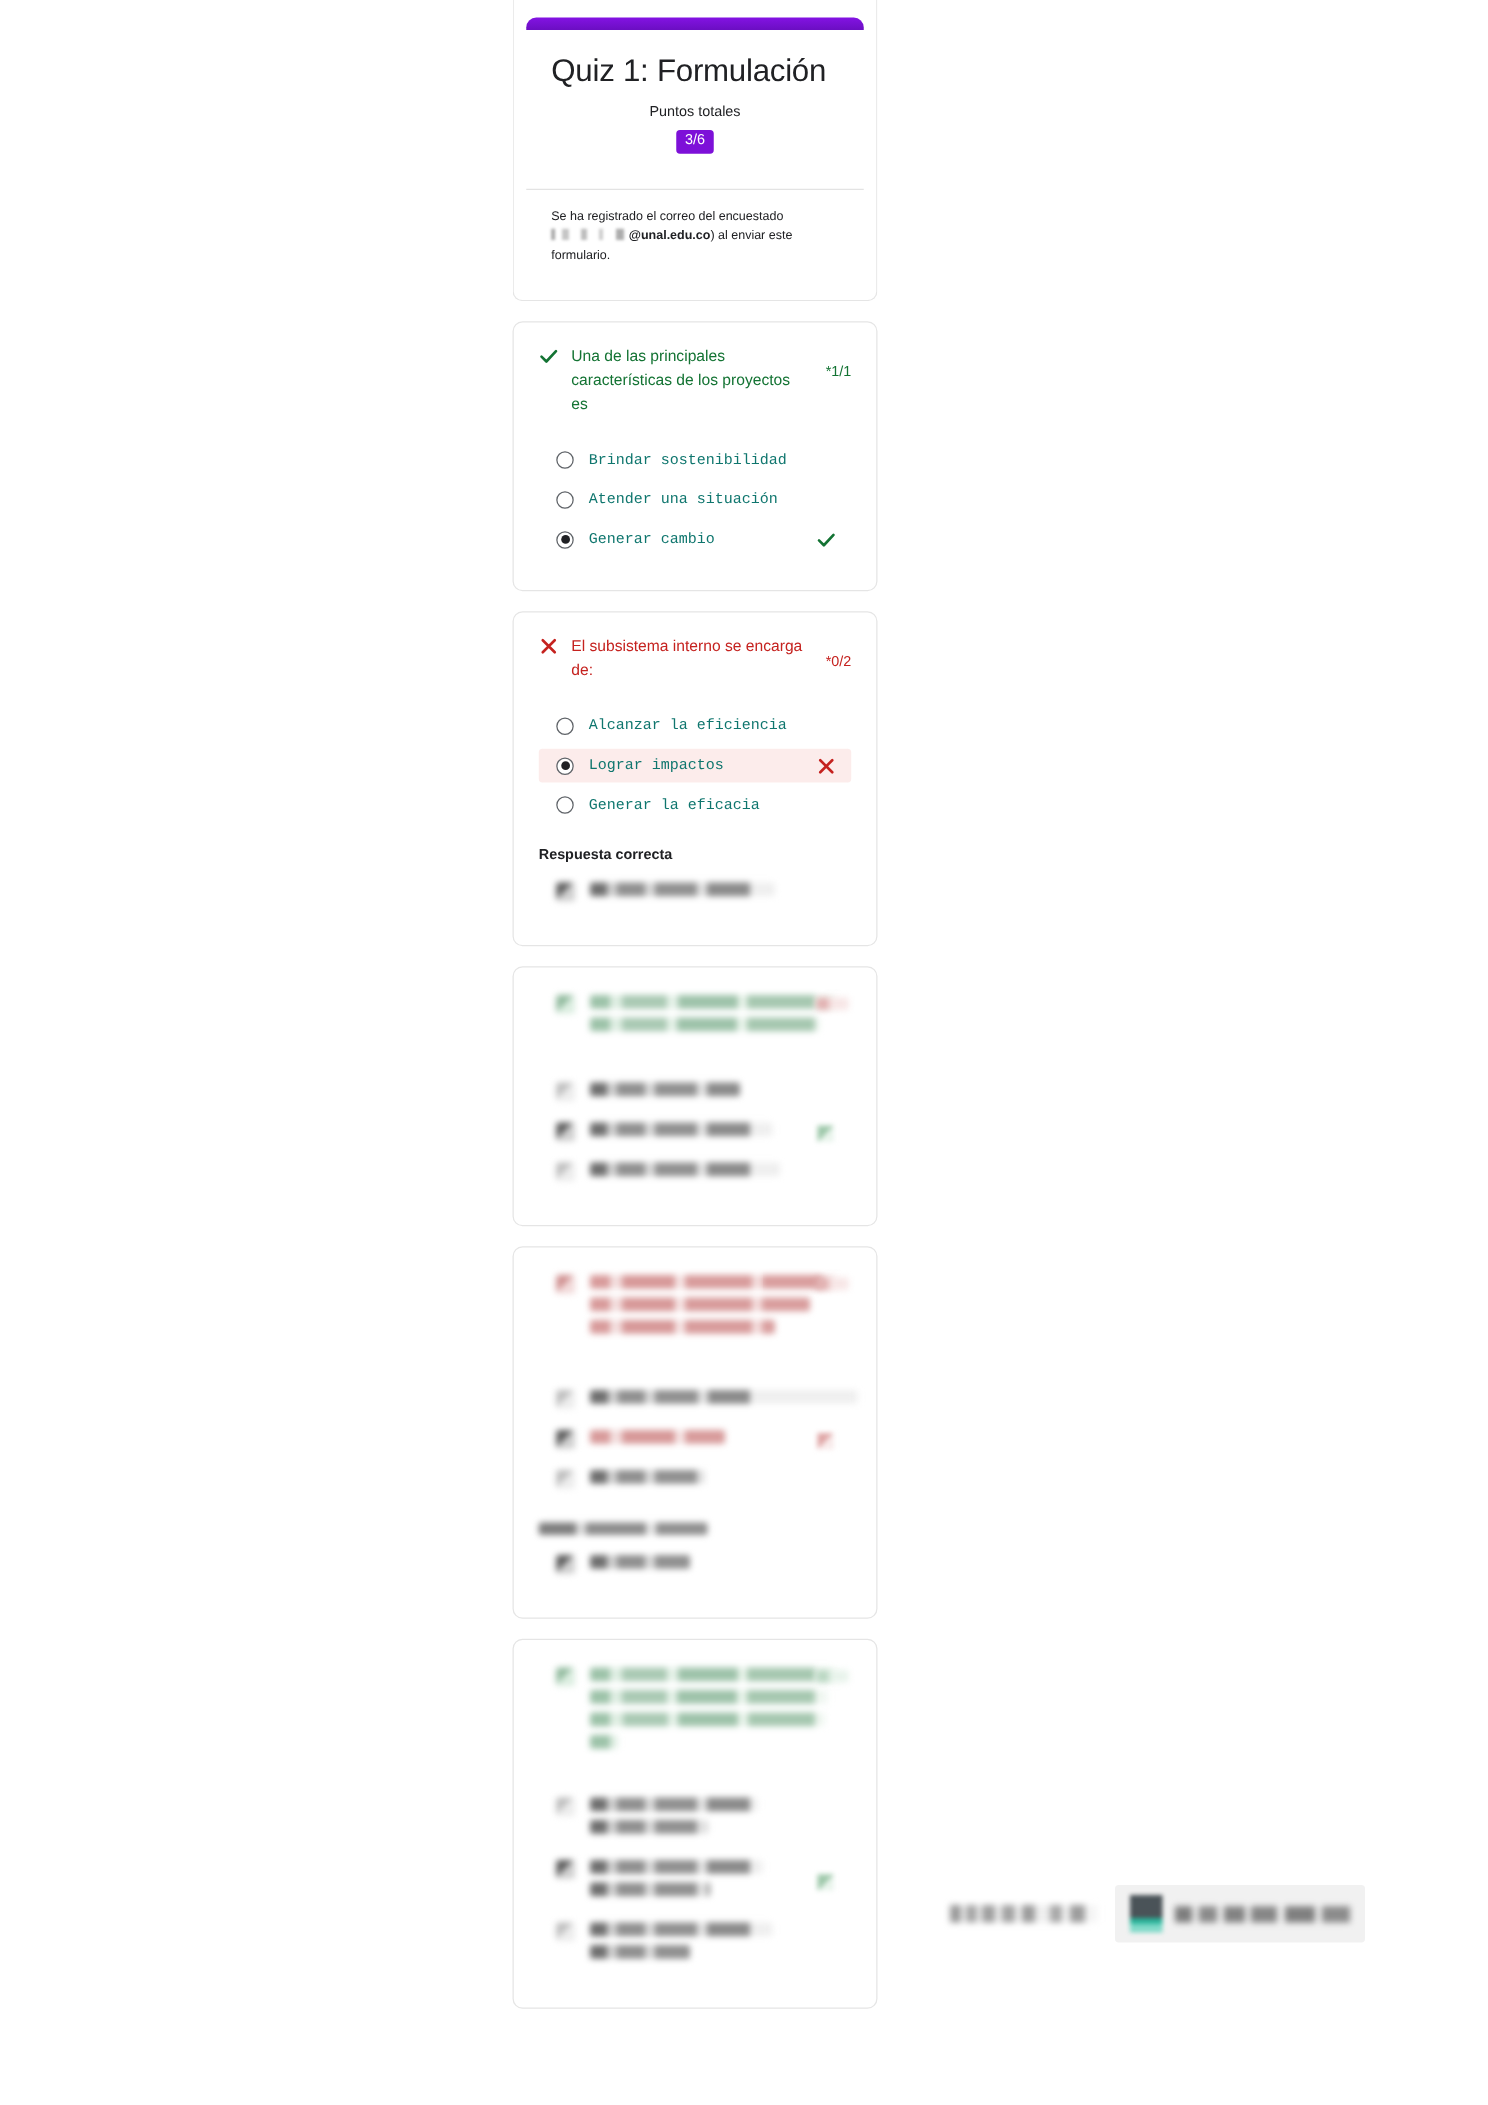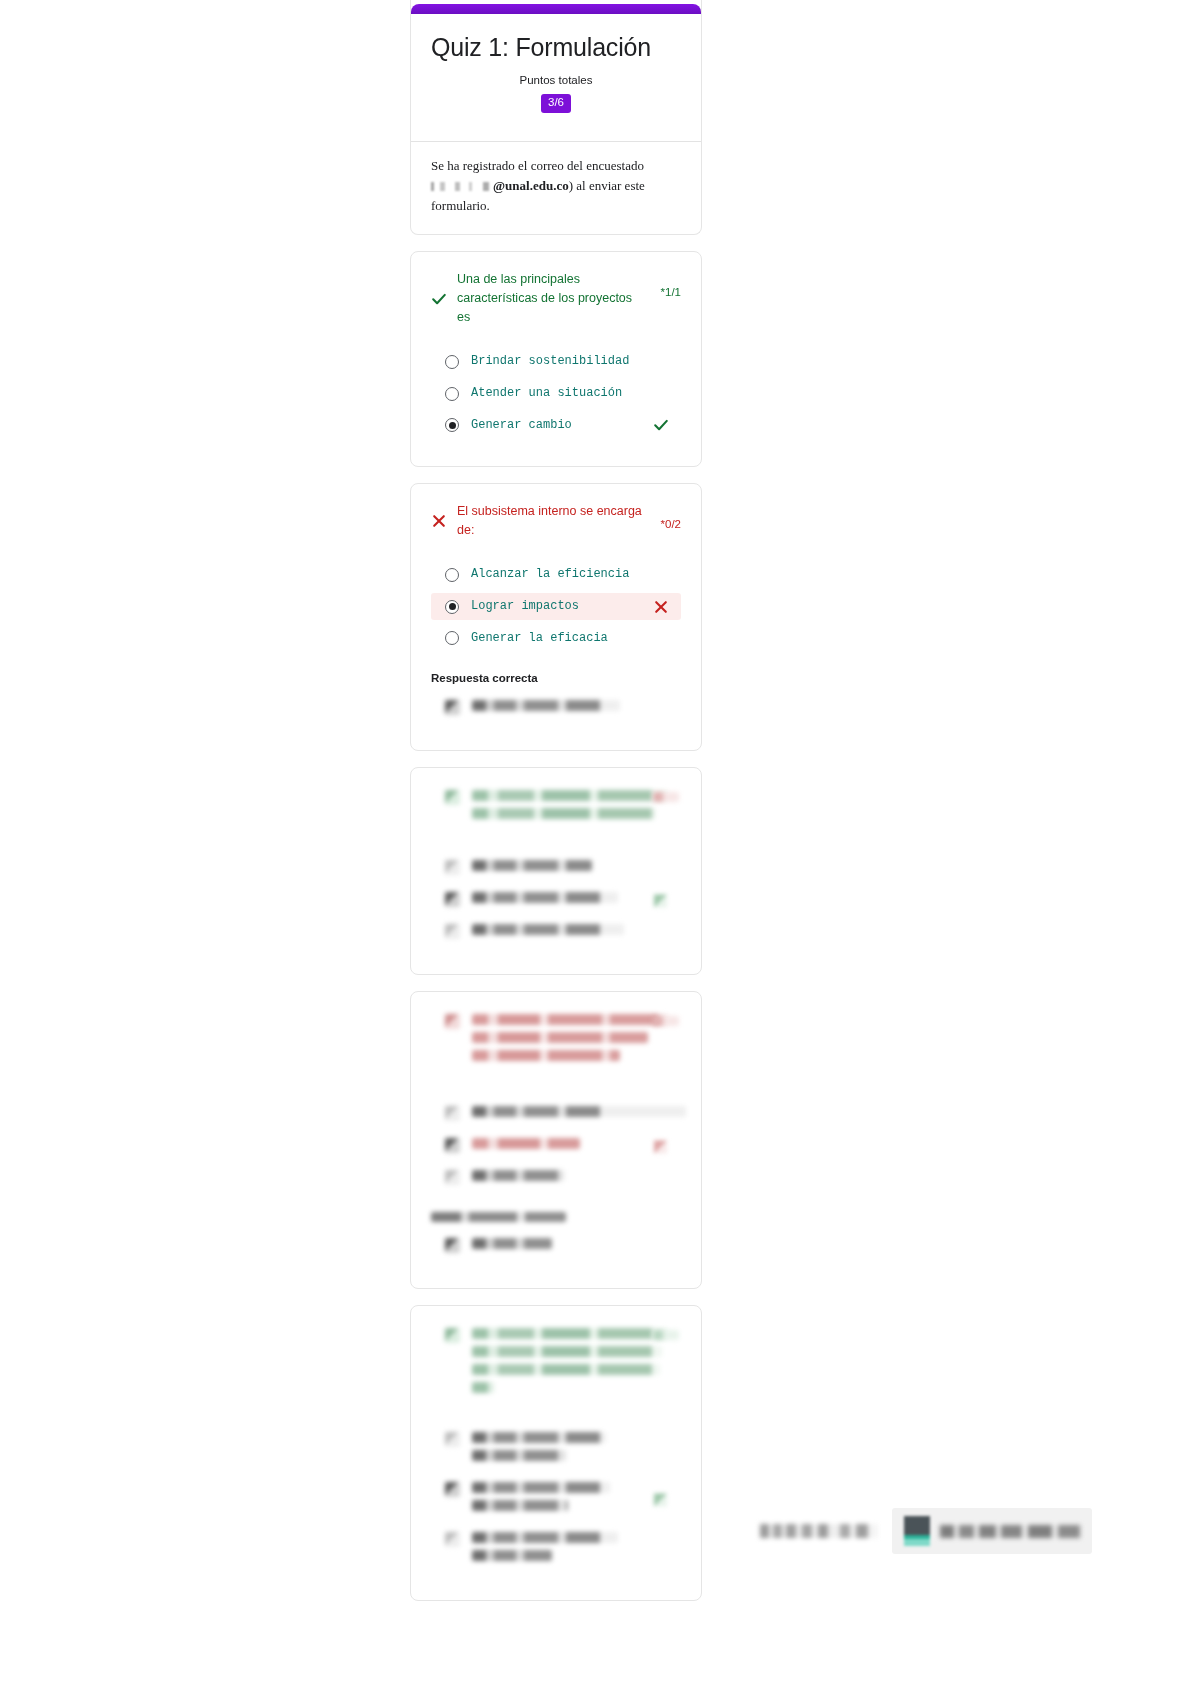--- a/index.html
+++ b/index.html
@@ -30,21 +30,21 @@
     border: 1px solid #e5e5e5;
     border-radius: 8px;
     margin-bottom: 16px;
     position: relative;
   }
 
   
   .header-card {
     border-radius: 0 0 8px 8px;
     border-top: none;
-    padding: 0;
+    padding: 10px;
     overflow: hidden;
   }
   .accent-bar {
     height: 10px;
     background: #7d10d8;
     background: linear-gradient(180deg, #8313e3 0%, #6b0ec2 100%);
     border-radius: 8px 8px 0 0;
     margin: 4px 0 0 0;
   }
   .header-inner { padding: 18px 20px 14px 20px; }
@@ -74,24 +74,23 @@
     border-radius: 3px;
     line-height: 1.2;
   }
   .header-divider {
     height: 1px;
     background: #e3e3e3;
     margin: 14px 0 0 0;
   }
   .email-note {
     padding: 14px 20px 18px 20px;
-    font-size: 13px;
+    font-size: 10px;
     line-height: 1.55;
     color: #202124;
-    font-family: Liberation Serif, serif;
   }
   .redacted-email {
     display: inline-block;
     width: 62px;
     height: 9px;
     vertical-align: baseline;
     position: relative;
     top: 1px;
     background:
       linear-gradient(90deg,
@@ -101,21 +100,21 @@
         rgba(90,90,90,.30) 38px 41px, transparent 41px 52px,
         rgba(90,90,90,.50) 52px 58px, transparent 58px 62px);
     filter: blur(1.1px);
   }
   .email-domain { font-weight: 700; }
 
   
   .q-card { padding: 18px 20px 22px 20px; }
   .q-head {
     display: flex;
-    align-items: center;
+    align-items: flex-start;
     gap: 10px;
     position: relative;
     padding-right: 38px;
   }
   .q-mark {
     flex: 0 0 auto;
     width: 16px;
     height: 16px;
     margin-top: 1px;
     display: flex;

